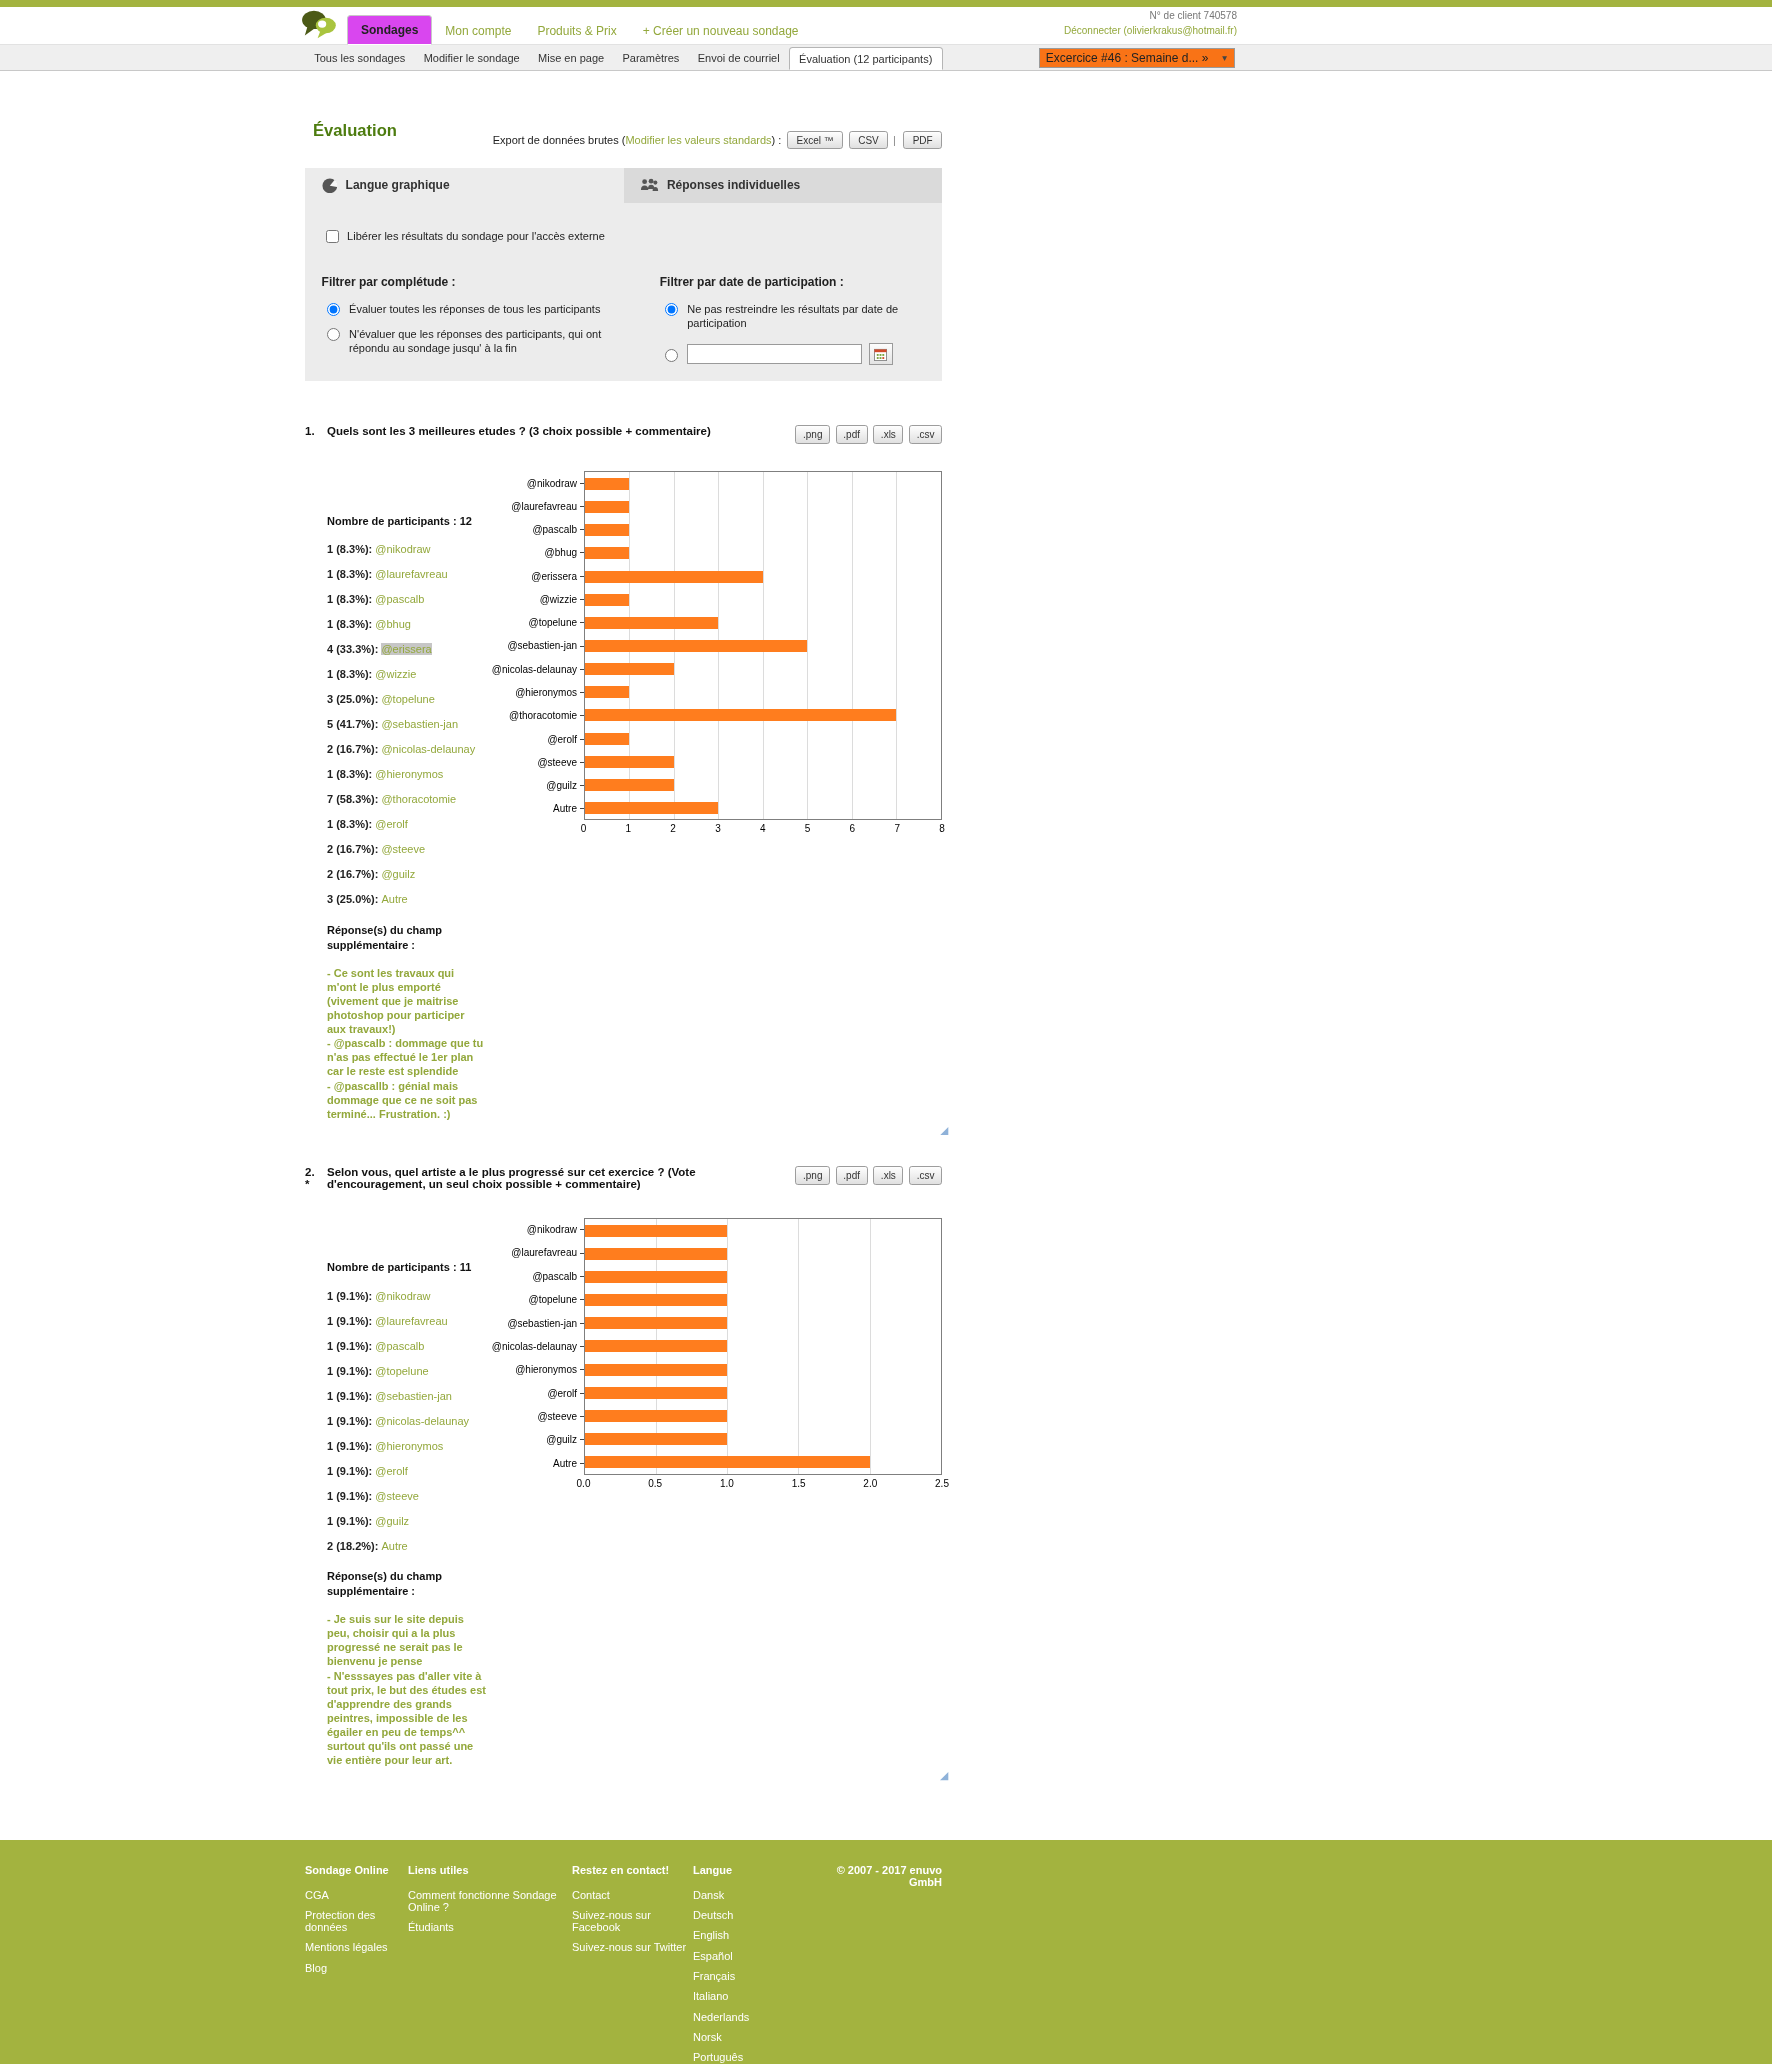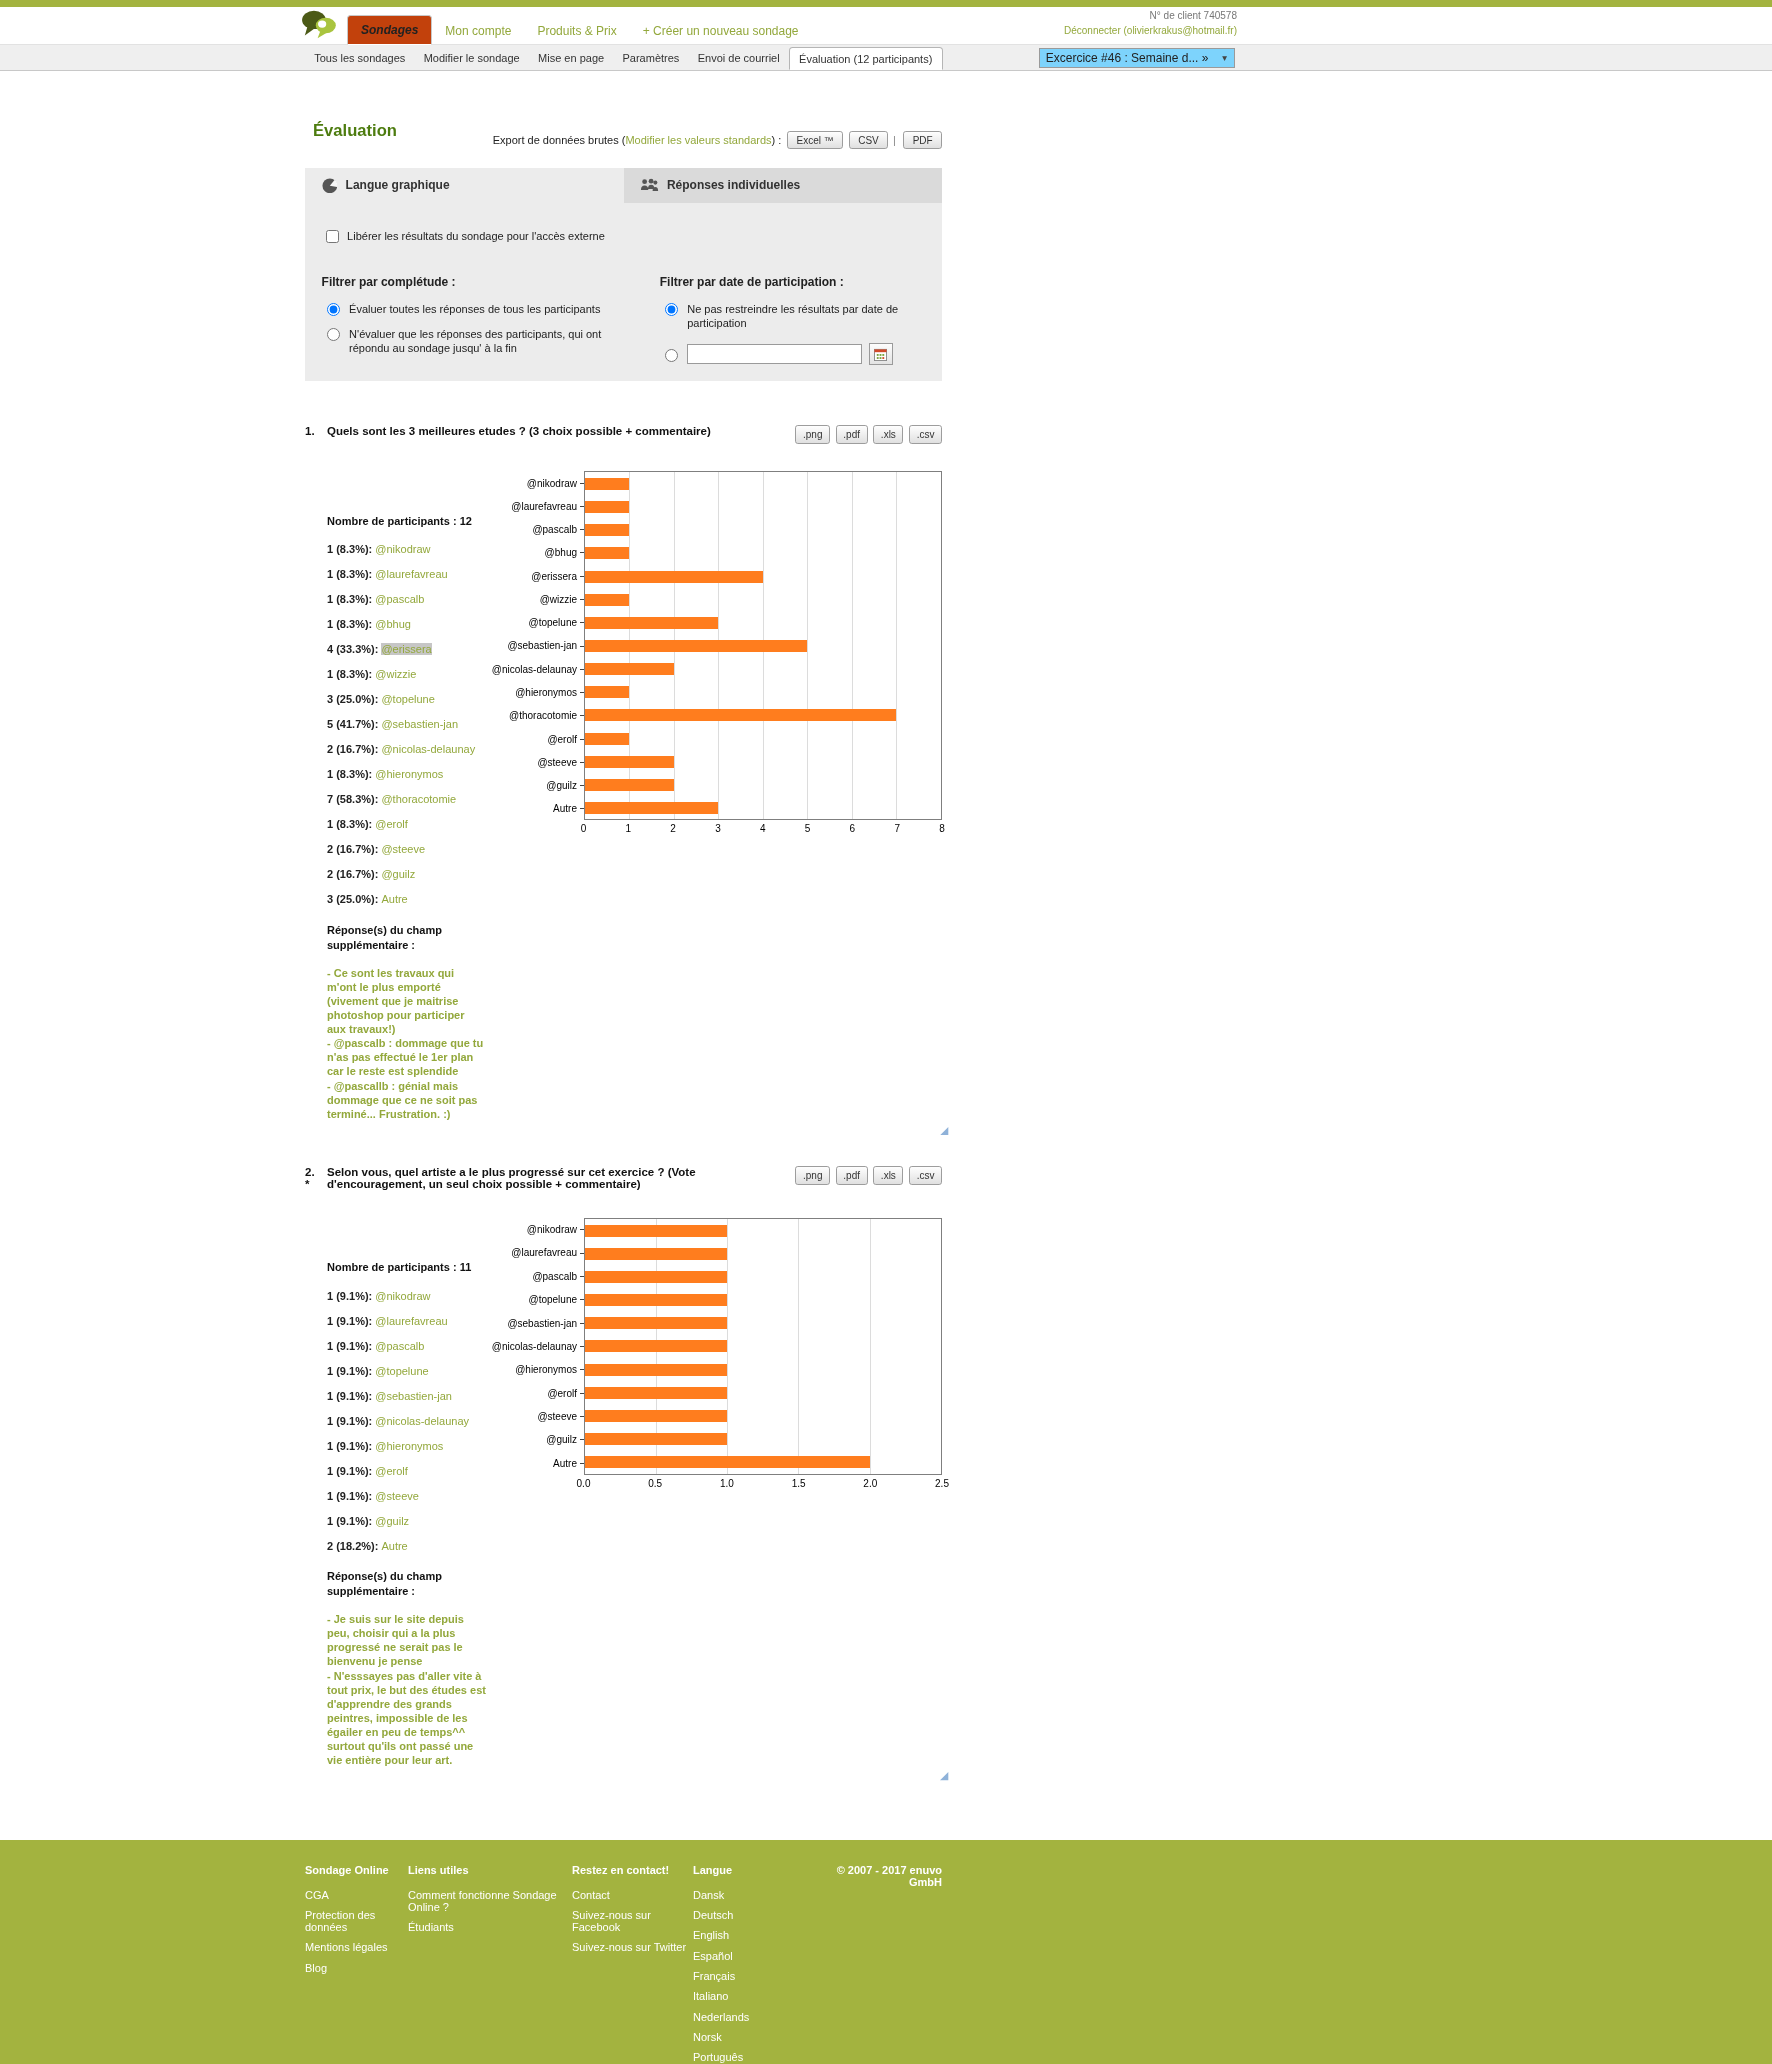--- a/index.html
+++ b/index.html
@@ -16,30 +16,30 @@
   a{text-decoration:none;cursor:pointer;}
   .glink{color:var(--link);}
 
   
   .topbar{height:7.4px;background:var(--green);}
   .header{background:#fff;}
   .header-inner{width:932px;margin-left:305px;position:relative;height:37px;}
   .logo{position:absolute;left:-7.4px;top:1.8px;}
   .htabs{position:absolute;left:42px;bottom:-0.9px;display:flex;align-items:flex-end;}
   .htab{padding:6.5px 13px 7.4px;font-size:12px;color:var(--link);display:block;}
-  .htab.active{background:#c2410c;border:0.9px solid var(--border);border-bottom:0.9px solid #fff;border-radius:3.7px 3.7px 0 0;color:#222;font-weight:bold;position:relative;z-index:3;font-style:italic;}
+  .htab.active{background:#d946ef;border:0.9px solid var(--border);border-bottom:0.9px solid #fff;border-radius:3.7px 3.7px 0 0;color:#222;font-weight:bold;position:relative;z-index:3;}
   .header-right{position:absolute;right:0;top:1.8px;text-align:right;line-height:14.8px;}
   .client{color:#777;font-size:10px;}
   .logout{display:block;color:var(--link);font-size:10px;}
 
   .subnav{background:#efefef;border-top:0.9px solid #e2e2e2;border-bottom:0.9px solid var(--border);}
   .subnav-inner{width:932px;margin-left:305px;position:relative;display:flex;align-items:center;height:25px;}
   .snav-item{padding:4.6px 9.2px;font-size:11px;color:#333;}
   .snav-item.active{background:#fff;border:0.9px solid #b5b5b5;border-radius:3.7px 3.7px 0 0;position:relative;top:0.9px;border-bottom-color:#fff;z-index:2;font-size:11px;}
-  .survey-select{position:absolute;right:1.8px;top:2.8px;width:196px;background:#7dd3fc;border:0.9px solid #9a9a9a;padding:1.8px 5.5px;font-size:12px;display:flex;justify-content:space-between;align-items:center;color:#222;cursor:pointer;}
+  .survey-select{position:absolute;right:1.8px;top:2.8px;width:196px;background:#f97316;border:0.9px solid #9a9a9a;padding:1.8px 5.5px;font-size:12px;display:flex;justify-content:space-between;align-items:center;color:#222;cursor:pointer;}
   .survey-select .caret{font-size:8.3px;color:#444;margin-left:5.5px;}
 
   
   .main{width:637px;margin-left:305px;}
   .title-row{margin-top:42px;display:flex;justify-content:space-between;align-items:flex-end;}
   h1{font-size:16.6px;margin:8px;color:#4d7c0f;font-weight:bold;}
   .export-row{font-size:11px;color:#222;white-space:nowrap;}
   .btn{display:inline-block;border:0.9px solid #9d9d9d;border-radius:2.8px;background:linear-gradient(#fefefe,#e0e0e0);padding:2.8px 8.3px;font-size:10px;color:#333;font-family:inherit;cursor:pointer;margin-left:2.8px;}
   .sep{color:#888;margin:0 1.8px;}
 

